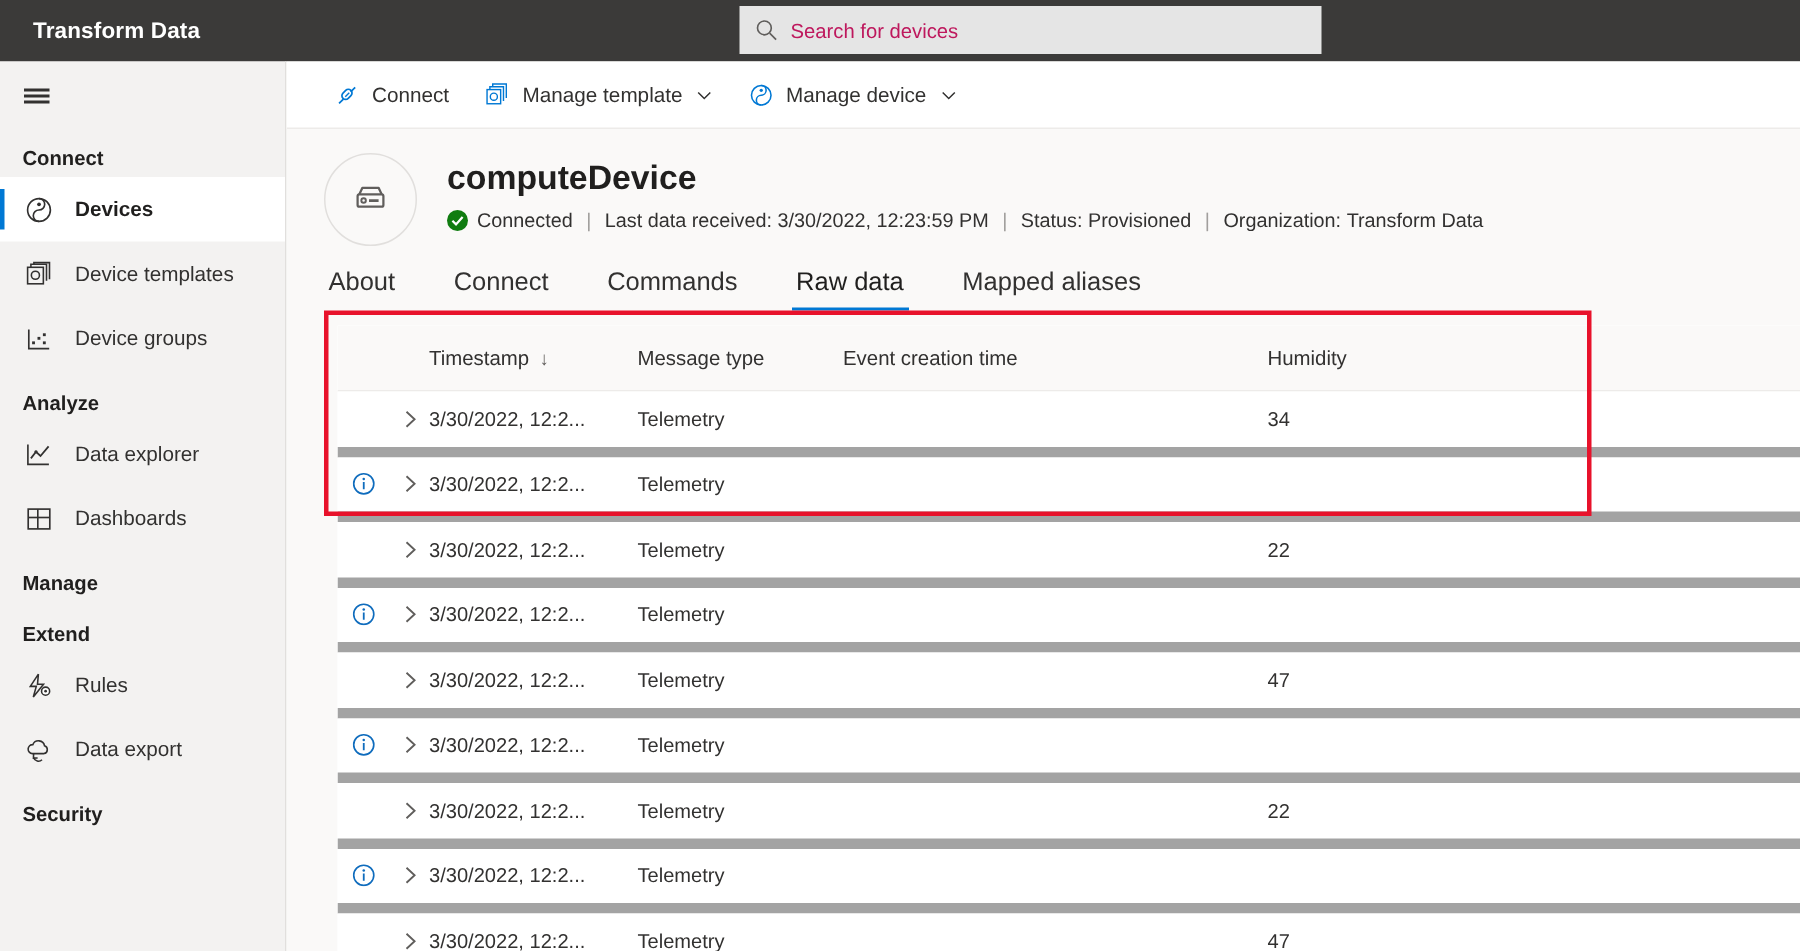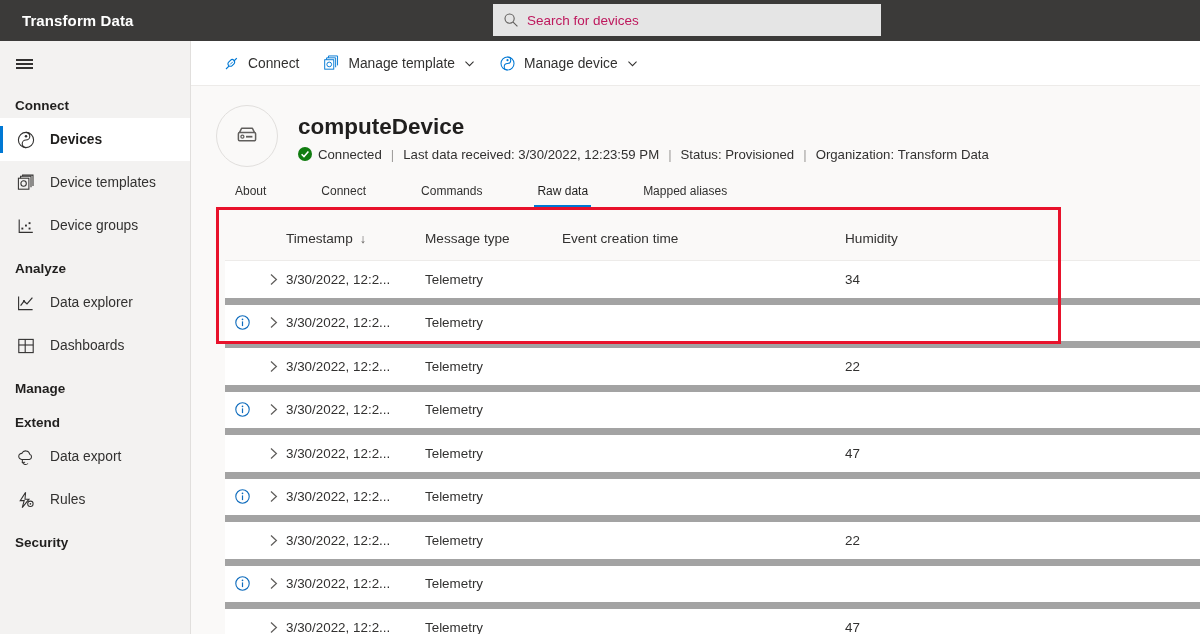--- a/index.html
+++ b/index.html
@@ -118,21 +118,21 @@
     padding: 0 7px;
     cursor: pointer;
     margin-right: 10px;
   }
   .cmd-icon { width: 17px; height: 17px; margin-right: 8px; flex: 0 0 auto; }
   .cmd-label { font-size: 13.8px; color: #323130; white-space: nowrap; }
   .chev { margin-left: 9px; width: 11px; height: 11px; flex: 0 0 auto; }
 
   
   .device-header {
-    display: flex; align-items: center;
+    display: flex; align-items: flex-start;
     padding: 16px 0 0 25px;
     height: 83px;
   }
   .device-avatar {
     width: 62px; height: 62px;
     border-radius: 50%;
     border: 1px solid #e1dfdd;
     background: #faf9f8;
     display: flex; align-items: center; justify-content: center;
     flex: 0 0 auto;
@@ -158,27 +158,26 @@
   .sep { color: #a19f9d; margin: 0 9px; }
 
   
   .tabs {
     display: flex; align-items: flex-end;
     padding-left: 25px;
     height: 38px;
   }
   .tab {
     position: relative;
-    font-size: 12px;
+    font-size: 17px;
     color: #323130;
     padding: 0 3px 9px 3px;
     margin-right: 33px;
     cursor: pointer;
     white-space: nowrap;
-    margin-left: 16px;
   }
   .tab.active { font-weight: normal; color: #201f1e; }
   .tab.active::after {
     content: "";
     position: absolute;
     left: 0; right: 0; bottom: 0;
     height: 2.5px;
     background: #0078d4;
   }
 
@@ -317,37 +316,37 @@
   </div>
 
   <div class="nav-group-title">Manage</div>
 
 
   <div class="nav-group-title">Extend</div>
 
   <div class="nav-item">
     <span class="nav-icon">
       <svg width="20" height="20" viewBox="0 0 20 20">
+        <path d="M9.6 2.4 L4.2 10.6 h4 l-2 7 L13 9.2 h-4 z" fill="none" stroke="#323130" stroke-width="1.05"></path>
+        <circle cx="14.4" cy="13.8" r="2.7" fill="#fff" stroke="#323130" stroke-width="1.05"></circle>
+        <circle cx="14.4" cy="13.8" r="0.9" fill="#323130"></circle>
+      </svg>
+    </span>
+    <span class="nav-label">Rules</span>
+  </div>
+
+  <div class="nav-item">
+    <span class="nav-icon">
+      <svg width="20" height="20" viewBox="0 0 20 20">
         <path d="M5.6 12.4 a3 3 0 0 1 0.3 -6 a4.1 4.1 0 0 1 7.8 0.8 a2.7 2.7 0 0 1 -0.3 5.2 z" fill="none" stroke="#323130" stroke-width="1.05"></path>
         <path d="M6.4 15.2 a3.4 3.4 0 0 0 5.6 1.3" fill="none" stroke="#323130" stroke-width="1.05"></path>
         <polyline points="6.4,12.6 6.3,15.4 9.1,15.3" fill="none" stroke="#323130" stroke-width="1.05"></polyline>
       </svg>
     </span>
     <span class="nav-label">Data export</span>
-  </div>
-
-  <div class="nav-item">
-    <span class="nav-icon">
-      <svg width="20" height="20" viewBox="0 0 20 20">
-        <path d="M9.6 2.4 L4.2 10.6 h4 l-2 7 L13 9.2 h-4 z" fill="none" stroke="#323130" stroke-width="1.05"></path>
-        <circle cx="14.4" cy="13.8" r="2.7" fill="#fff" stroke="#323130" stroke-width="1.05"></circle>
-        <circle cx="14.4" cy="13.8" r="0.9" fill="#323130"></circle>
-      </svg>
-    </span>
-    <span class="nav-label">Rules</span>
   </div>
 
   <div class="nav-group-title">Security</div>
 
 </div>
 
 <div class="main">
 
   <div class="commandbar">
 

